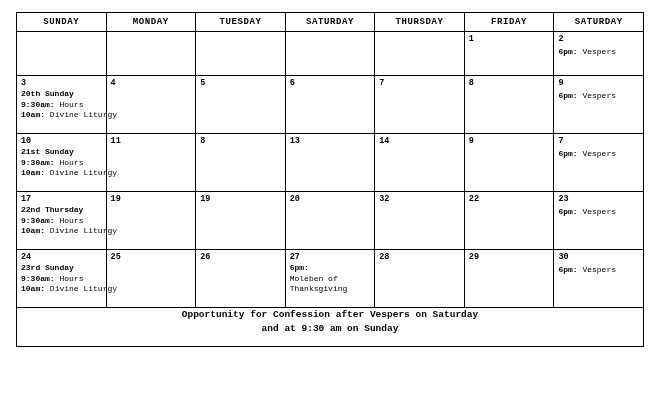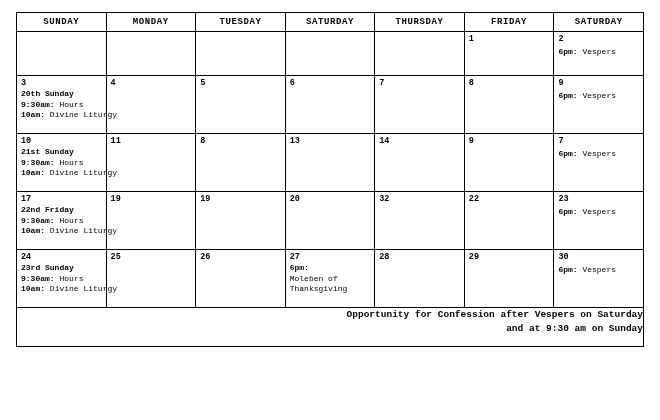--- a/index.html
+++ b/index.html
@@ -85,21 +85,21 @@
   }
   .ev .txt {
     font-weight: normal;
     margin-top: 15px;
   }
   .ev-gap {
     height: 2px;
   }
   td.footer {
     height: 38px;
-    text-align: right;
+    text-align: center;
     vertical-align: middle;
     padding: 4px 6px;
   }
   .footer-line {
     font-size: 9.5px;
     font-weight: bold;
     line-height: 1.5;
   }
 </style>
 </head>
@@ -210,21 +210,21 @@
               <div class="events">
                 <div class="ev-gap"></div>
                 <div class="ev bold"><span class="lbl">6pm:</span> <span class="txt">Vespers</span></div>
               </div>
             </td>
           </tr>
           <tr>
             <td class="day">
               <div class="daynum">17</div>
               <div class="events">
-                <div class="ev bold"><span class="lbl">22nd Friday</span></div>
+                <div class="ev bold"><span class="lbl">22nd Thursday</span></div>
                 <div class="ev"><span class="lbl">9:30am:</span> <span class="txt">Hours</span></div>
                 <div class="ev"><span class="lbl">10am:</span> <span class="txt">Divine Liturgy</span></div>
               </div>
             </td>
             <td class="day">
               <div class="daynum">19</div>
             </td>
             <td class="day">
               <div class="daynum">19</div>
             </td>

